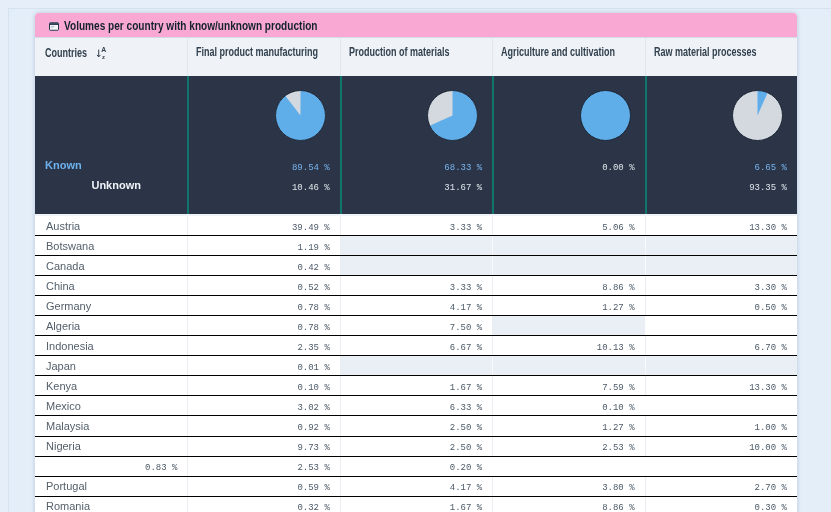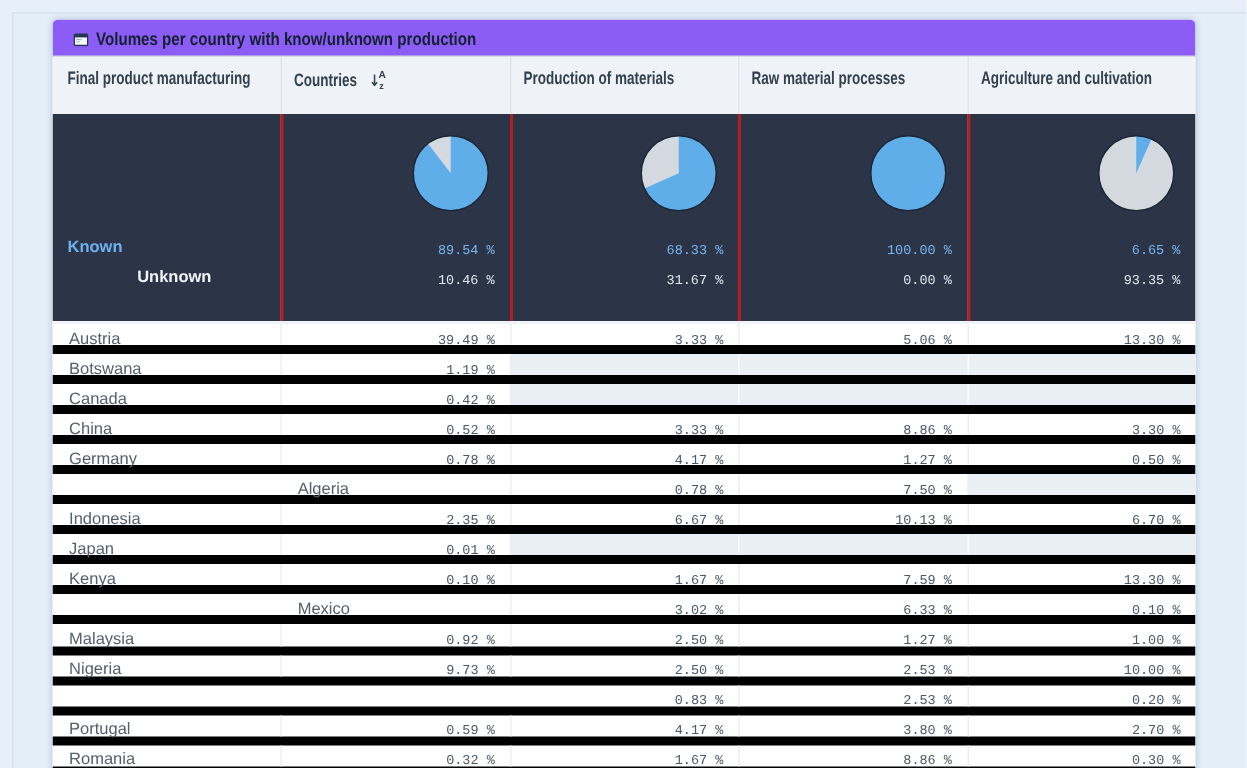--- a/index.html
+++ b/index.html
@@ -1,71 +1,71 @@
 <!DOCTYPE html>
 <html><head><meta charset="utf-8"><style>
 * { margin:0; padding:0; box-sizing:border-box; }
 html,body { width:831px; height:512px; overflow:hidden; }
 body { background:#e6eff9; font-family:"Liberation Sans", sans-serif; position:relative; }
 .mainarea { position:absolute; left:8px; top:8px; right:0; bottom:0; background:#e4eef8; border-left:1px solid #d5e2f0; border-top:1px solid #d5e2f0; }
 .panel { position:absolute; left:35px; top:13px; width:762px; height:560px; background:#fff; border-radius:4px 4px 0 0; overflow:hidden; box-shadow:0 0 4px rgba(90,120,160,0.35); }
-.titlebar { height:25px; background:#8b5cf6; border-bottom:1px solid #d5dbe3; display:flex; align-items:flex-end; padding-left:14px; padding-bottom:4px; }
+.titlebar { height:25px; background:#f9a8d4; border-bottom:1px solid #d5dbe3; display:flex; align-items:flex-end; padding-left:14px; padding-bottom:4px; }
 .titlebar .ticon { width:10px; height:9px; margin-right:5px; margin-bottom:2.5px; flex:none; }
 .titlebar .ttext { font-size:12px; font-weight:bold; color:#14222f; transform:scaleX(0.84); transform-origin:0 50%; white-space:nowrap; }
 .hdr { height:38px; background:#eff2f6; display:flex; }
 .hc { width:152.4px; padding:7px 0 0 10px; font-size:12px; font-weight:bold; color:#32414f; white-space:nowrap; }
 .hc + .hc { border-left:1px solid #e2e7ed; padding-left:8px; }
 .hc .ht { display:inline-block; transform:scaleX(0.75); transform-origin:0 50%; }
 .sorticon { display:inline-block; vertical-align:-3.5px; margin-left:-5px; }
 .dark { height:140px; display:flex; background:#edf1f7; border-bottom:2.5px solid #f0f3f7; }
 .dc { width:152.4px; background:#2b3547; display:flex; flex-direction:column; }
-.dc + .dc { border-left:2px solid #b91c1c; }
+.dc + .dc { border-left:2px solid #0f766e; }
 .dspace { height:79.5px; position:relative; }
 .pie { position:absolute; right:14px; top:13.5px; width:51px; height:51px; }
 .drow { height:20px; line-height:16px; padding-top:1.3px; }
 .known { color:#6db1ef; font-weight:bold; font-size:11px; padding-left:10px; }
 .unknown { color:#f0f4f8; font-weight:bold; font-size:11px; padding-left:10px;text-align:center; }
 .dval { text-align:right; padding-right:10px; }
 .dk { color:#79b4ee; }
 .du { color:#dfe5eb; }
 .dnum { font-family:"Liberation Mono", monospace; font-size:9px; }
 .num { font-family:"Liberation Mono", monospace; font-size:9px; }
 .rows { background:#fff; }
-.row { height:20.06px; display:flex; border-bottom:6px solid #000000;justify-content:flex-end; }
+.row { height:20.06px; display:flex; border-bottom:1px solid #000000; }
 .c { width:152.4px; }
 .c1 { font-size:11px; color:#535f6b; padding-left:11px; line-height:16.5px; padding-top:1.5px; }
 .cv { text-align:right; padding-right:10px; color:#4c5a68; line-height:16.5px; padding-top:0.8px; }
 .cv + .cv, .c1 + .cv { border-left:1px solid #eaeef3; }
 .empty { background:#eaeff5; }
 .empty + .empty { border-left:1px solid #f7fafc; }
 </style></head>
 <body>
 <div class="mainarea"></div>
 <div class="panel">
   <div class="titlebar">
     <svg class="ticon" viewBox="0 0 10 8.5">
         <rect x="0.5" y="0.5" width="9" height="7.5" rx="0.8" fill="#f5f7fa" stroke="#263850" stroke-width="1"></rect>
         <rect x="0.9" y="0.9" width="8.2" height="1.8" fill="#263850"></rect>
         <rect x="1.8" y="3.8" width="3.6" height="0.7" fill="#9db0c2"></rect>
         <rect x="1.8" y="5.2" width="2.6" height="0.7" fill="#b9c6d4"></rect>
       </svg>
     <span class="ttext">Volumes per country with know/unknown production</span>
   </div>
   <div class="hdr">
-    <div class="hc"><span class="ht">Final product manufacturing</span></div>
     <div class="hc"><span class="ht">Countries</span><svg class="sorticon" width="12" height="15" viewBox="0 0 12 15">
           <g fill="none" stroke="#33424f" stroke-width="1">
             <path d="M2.7 4.6 v7.2 M1 9.9 L2.7 11.9 L4.4 9.9"></path>
           </g>
           <text x="5.3" y="6.8" font-size="6.8" font-weight="bold" fill="#33424f" font-family="Liberation Sans">A</text>
           <text x="5.9" y="14" font-size="6" font-weight="bold" fill="#33424f" font-family="Liberation Sans">z</text>
         </svg></div>
+    <div class="hc"><span class="ht">Final product manufacturing</span></div>
     <div class="hc"><span class="ht">Production of materials</span></div>
+    <div class="hc"><span class="ht">Agriculture and cultivation</span></div>
     <div class="hc"><span class="ht">Raw material processes</span></div>
-    <div class="hc"><span class="ht">Agriculture and cultivation</span></div>
   </div>
   <div class="dark">
 <div class="dc dc1">
   <div class="dspace"></div>
   <div class="drow known">Known</div>
   <div class="drow unknown">Unknown</div>
 </div>
 <div class="dc">
   <div class="dspace">
           <svg class="pie" viewBox="-25.5 -25.5 51 51">
@@ -88,21 +88,20 @@
   <div class="drow dval dk"><span class="dnum">68.33 %</span></div>
   <div class="drow dval du"><span class="dnum">31.67 %</span></div>
 </div>
 <div class="dc">
   <div class="dspace">
           <svg class="pie" viewBox="-25.5 -25.5 51 51">
             <circle r="25" fill="#5fade9"></circle>
             <circle r="25" fill="none" stroke="#1d2634" stroke-width="1"></circle>
           </svg>
         </div>
-  <div class="drow dval dk"><span class="dnum">100.00 %</span></div>
   <div class="drow dval du"><span class="dnum">0.00 %</span></div>
 </div>
 <div class="dc">
   <div class="dspace">
           <svg class="pie" viewBox="-25.5 -25.5 51 51">
             <circle r="25" fill="#d3d9df"></circle>
             <path d="M0,0 L0,-25 A25,25 0 0 1 10.14,-22.85 Z" fill="#5fade9"></path>
             <circle r="25" fill="none" stroke="#1d2634" stroke-width="1"></circle>
           </svg>
         </div>

